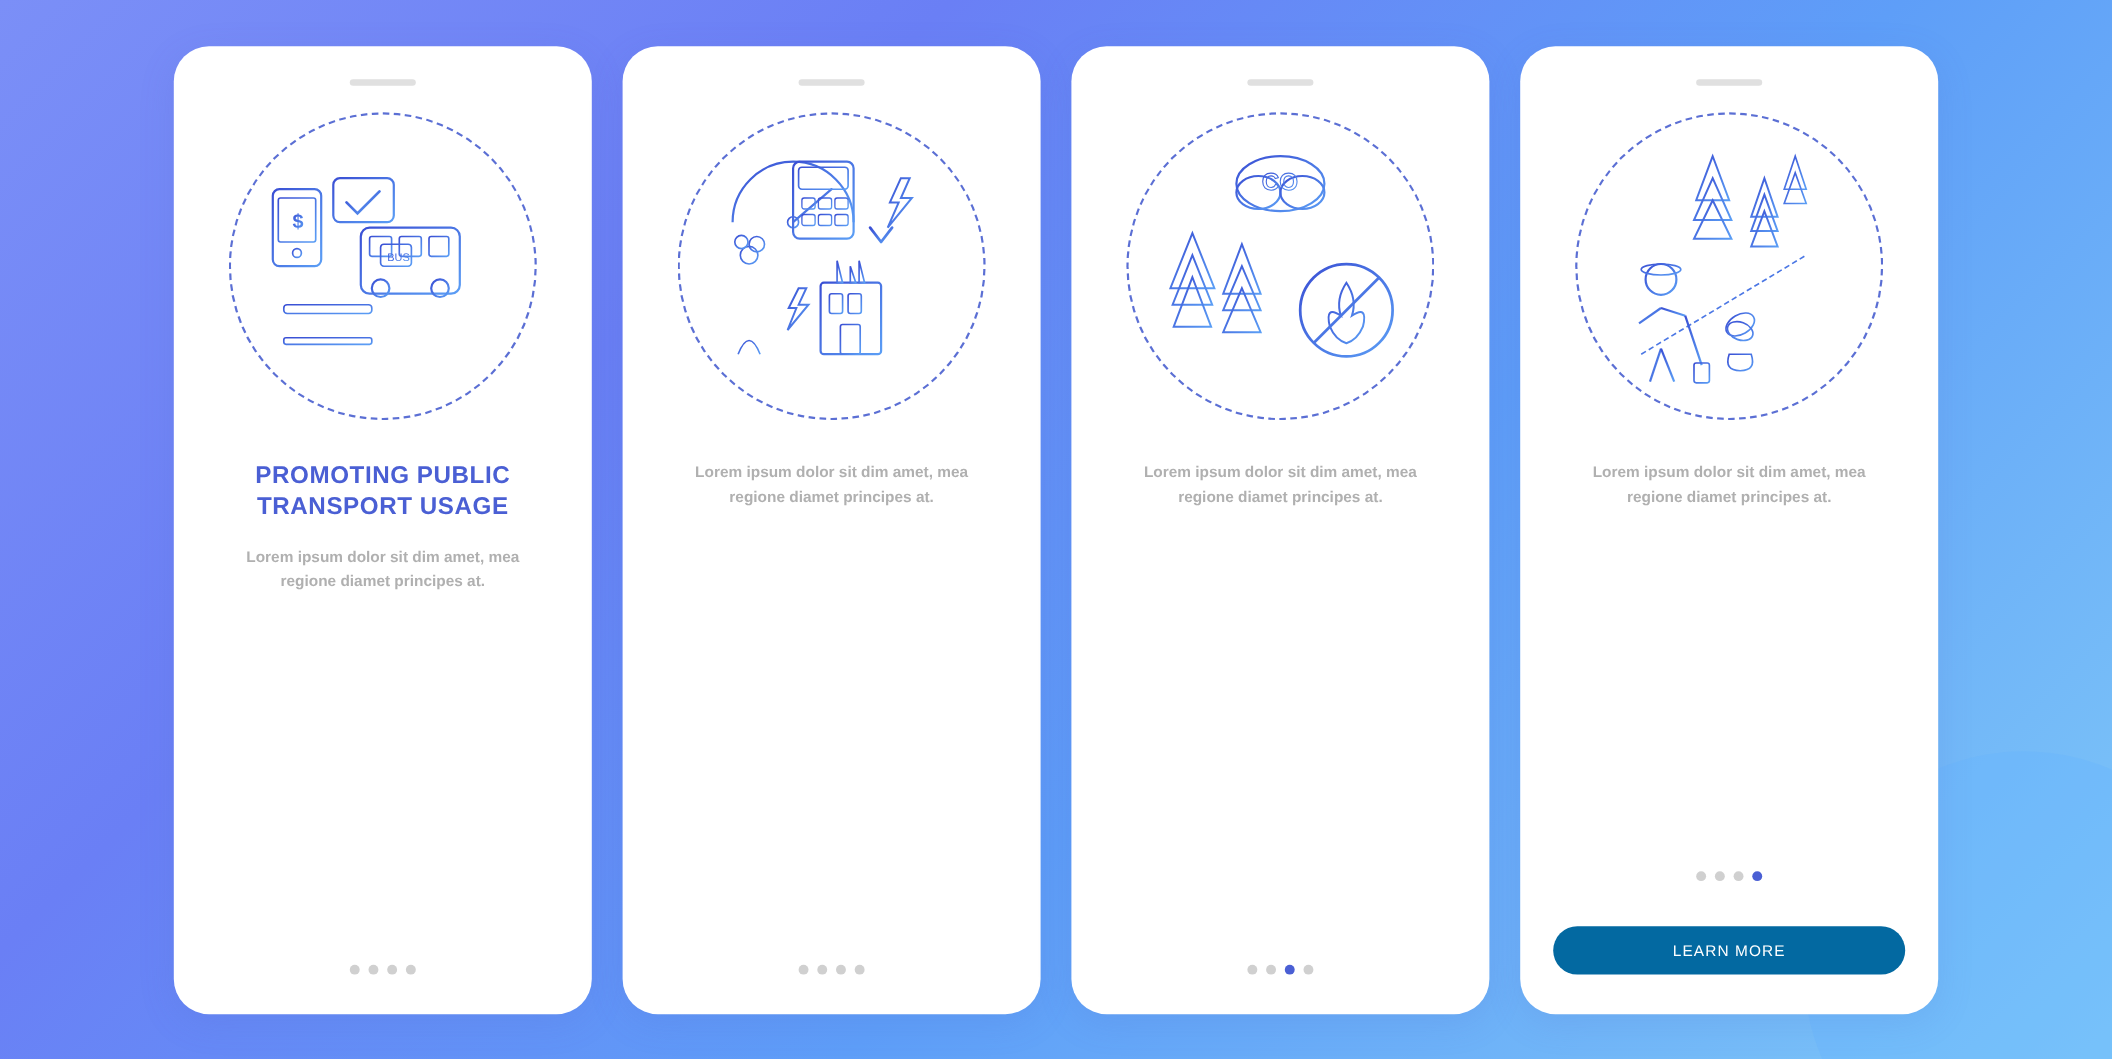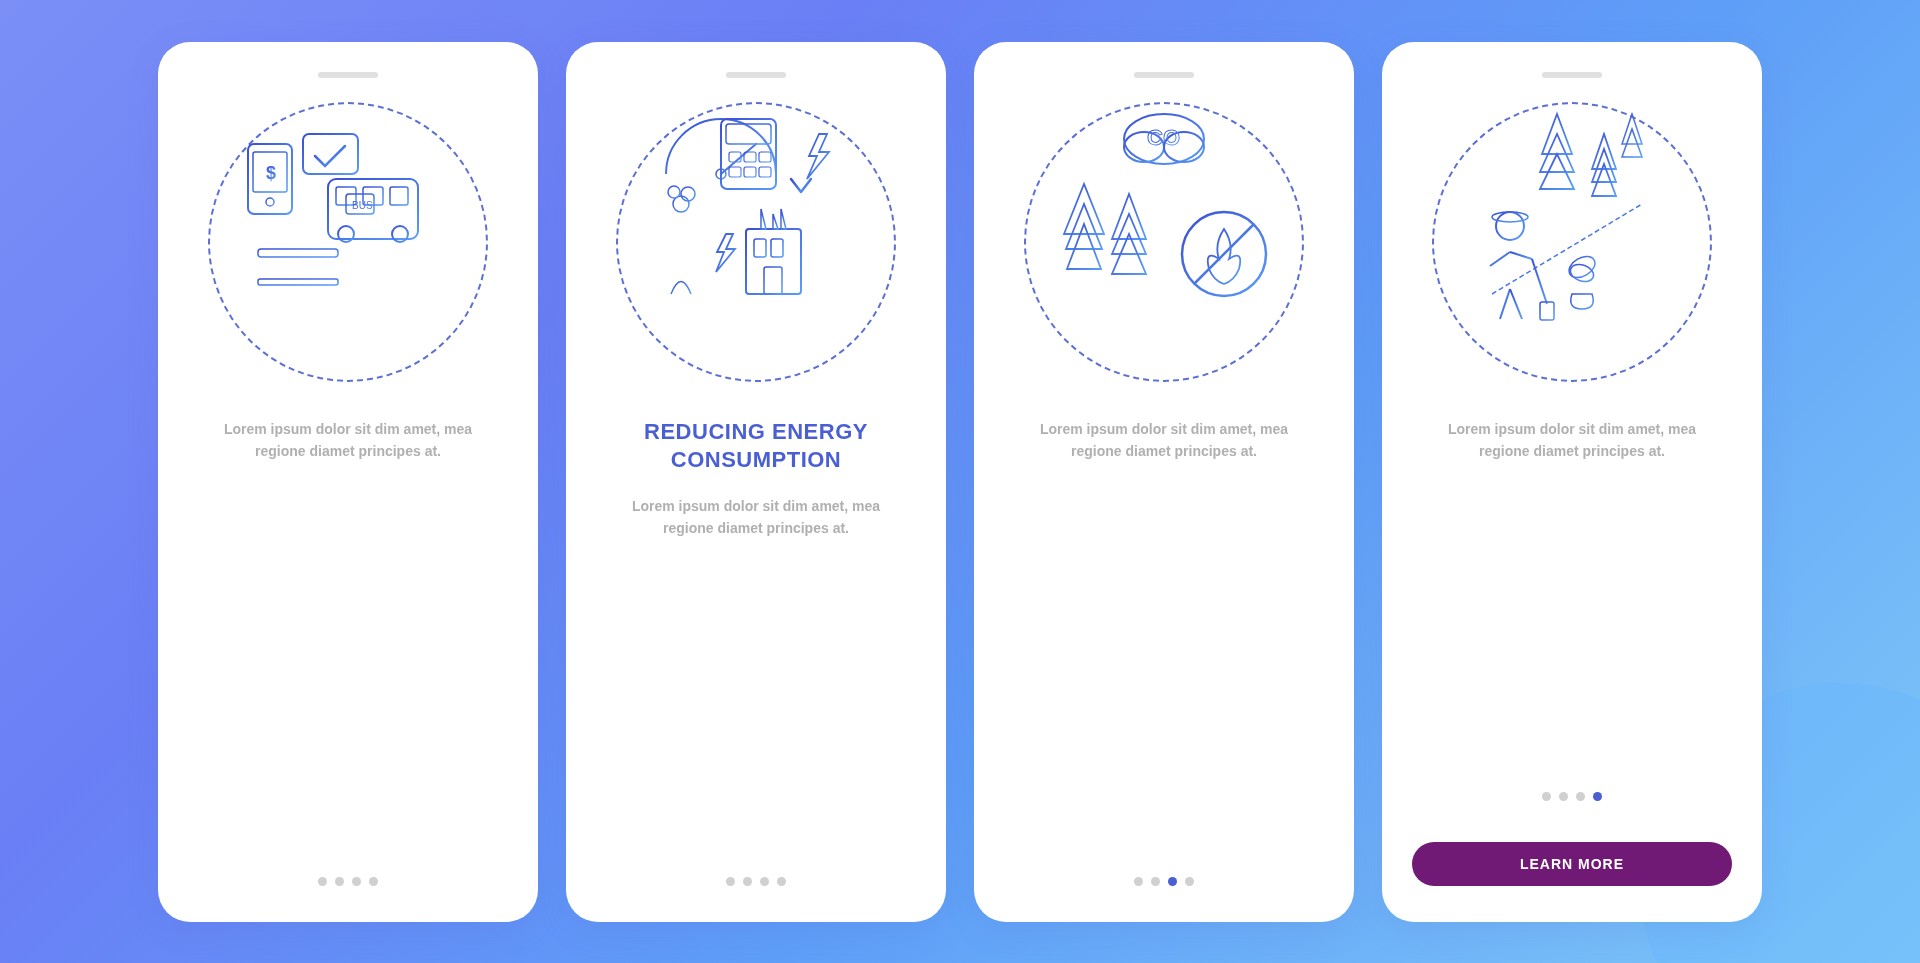--- a/index.html
+++ b/index.html
@@ -59,21 +59,21 @@
       margin-bottom: 24px;
     }
 
     
     .illustration-area {
       width: 280px;
       height: 280px;
       border: 2.5px dashed #5b6fd4;
       border-radius: 50%;
       display: flex;
-      align-items: flex-start;
+      align-items: center;
       justify-content: center;
       margin-bottom: 36px;
       position: relative;
       text-decoration: underline;
     }
 
     .card-title {
       font-size: 22px;
       font-weight: 800;
       text-align: center;
@@ -108,27 +108,27 @@
       border-radius: 50%;
       background: #d0d0d0;
     }
 
     .dot.active {
       background: #4a5fd4;
     }
 
     .learn-more-btn {
       margin-top: 41px;
-      background: #701a75;
+      background: #0369a1;
       color: white;
       border: none;
       border-radius: 30px;
       padding: 14px 50px;
       font-size: 14px;
-      font-weight: 700;
+      font-weight: 400;
       letter-spacing: 1px;
       text-transform: uppercase;
       cursor: pointer;
       width: 100%;
     }
 
     
     svg {
       overflow: visible;
     }
@@ -176,20 +176,21 @@
           <line x1="10" y1="8" x2="10" y2="30" stroke="url(#blueGrad1)" stroke-width="1.5"></line>
           <line x1="70" y1="8" x2="70" y2="30" stroke="url(#blueGrad1)" stroke-width="1.5"></line>
           <rect x="0" y="30" width="80" height="6" rx="2" stroke="url(#blueGrad1)" stroke-width="1.5" fill="none"></rect>
 
           <line x1="100" y1="-40" x2="100" y2="30" stroke="url(#blueGrad1)" stroke-width="1.5"></line>
           <rect x="88" y="-55" width="28" height="20" rx="3" stroke="url(#blueGrad1)" stroke-width="1.5" fill="none"></rect>
           <text x="94" y="-40" font-size="10" fill="url(#blueGrad1)">BUS</text>
         </g>
       </svg>
     </div>
+    <div class="card-title">PROMOTING PUBLIC TRANSPORT USAGE</div>
     <div class="card-body">Lorem ipsum dolor sit dim amet, mea regione diamet principes at.</div>
     <div class="dots-row">
       <div class="dot"></div>
       <div class="dot"></div>
       <div class="dot"></div>
       <div class="dot"></div>
     </div>
   </div>
 
   <div class="card">
@@ -252,21 +253,20 @@
           <rect x="0" y="0" width="55" height="65" rx="3" stroke="url(#blueGrad2)" stroke-width="2" fill="none"></rect>
           <rect x="8" y="10" width="12" height="18" rx="2" stroke="url(#blueGrad2)" stroke-width="1.5" fill="none"></rect>
           <rect x="25" y="10" width="12" height="18" rx="2" stroke="url(#blueGrad2)" stroke-width="1.5" fill="none"></rect>
           <polygon points="15,0 15,-20 20,0" stroke="url(#blueGrad2)" stroke-width="1.5" fill="none"></polygon>
           <polygon points="35,0 35,-20 40,0" stroke="url(#blueGrad2)" stroke-width="1.5" fill="none"></polygon>
           <rect x="18" y="38" width="18" height="27" rx="2" stroke="url(#blueGrad2)" stroke-width="1.5" fill="none"></rect>
           <polygon points="27,0 27,-15 32,0" stroke="url(#blueGrad2)" stroke-width="1.5" fill="none"></polygon>
         </g>
       </svg>
     </div>
-    <div class="card-title">REDUCING ENERGY CONSUMPTION</div>
     <div class="card-body">Lorem ipsum dolor sit dim amet, mea regione diamet principes at.</div>
     <div class="dots-row">
       <div class="dot"></div>
       <div class="dot"></div>
       <div class="dot"></div>
       <div class="dot"></div>
     </div>
   </div>
 
   <div class="card">

